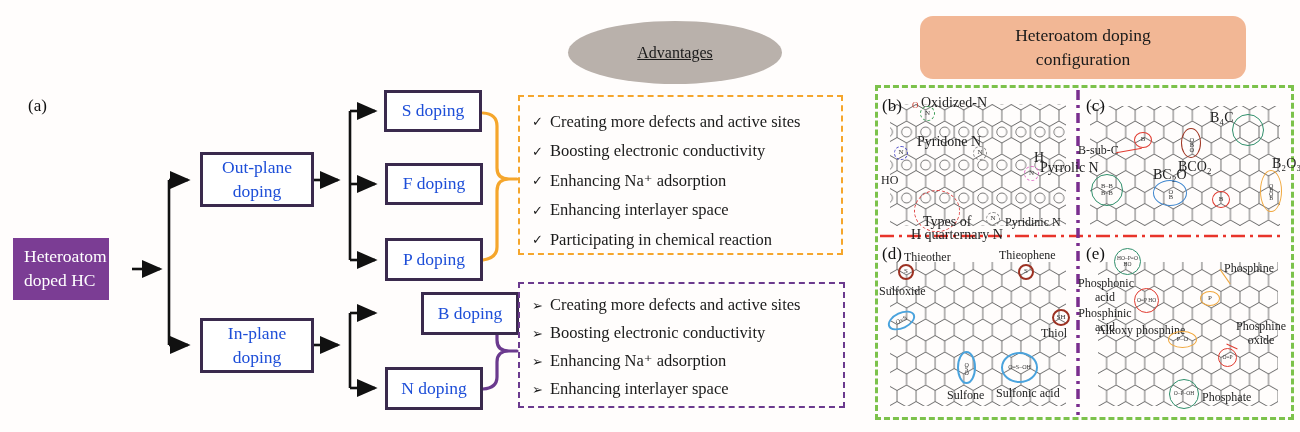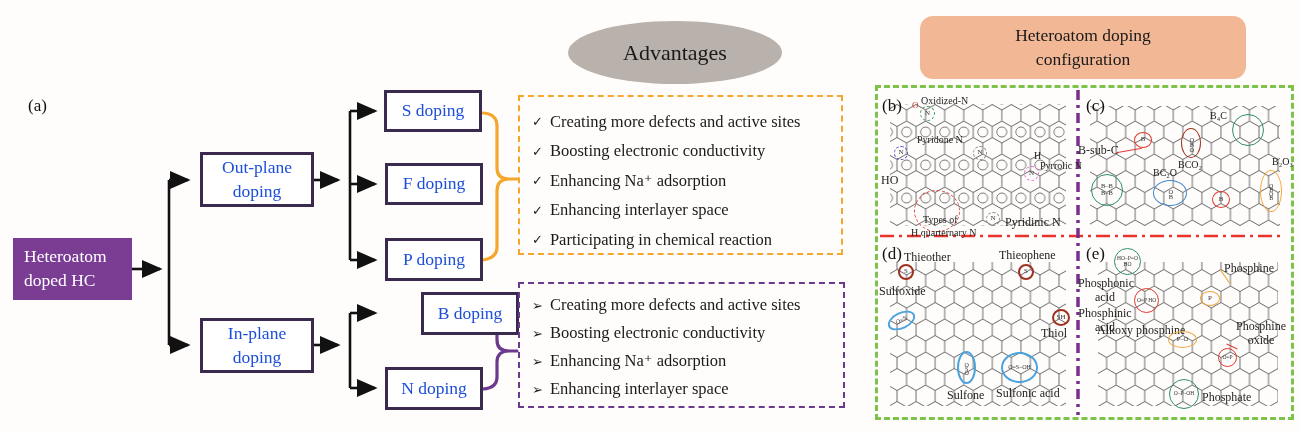--- a/index.html
+++ b/index.html
@@ -10,40 +10,40 @@
   .flow-svg{position:absolute;left:0;top:0;pointer-events:none;}
   .box{
     position:absolute;background:#fff;border:3px solid #3a2a4d;
     display:flex;align-items:center;justify-content:center;text-align:center;
     font-size:17.5px;line-height:1.35;color:#1d4ed8;box-sizing:border-box;
   }
   .box.filled{background:#7b3d94;border:none;color:#fff;justify-content:flex-start;text-align:left;padding-left:11px;}
   .fig-letter{position:absolute;font-size:17px;color:#111;}
   .adv-ellipse{
     position:absolute;left:568px;top:21px;width:214px;height:63px;border-radius:50%;
-    background:#b9b1ab;display:flex;align-items:center;justify-content:center;font-size:22px;
+    background:#b9b1ab;display:flex;align-items:center;justify-content:center;font-size:16px;text-decoration:underline;
   }
   .adv-box{position:absolute;box-sizing:border-box;font-size:16.5px;}
   .adv-box.orange{left:518px;top:95px;width:325px;height:160px;border:2.5px dashed #f5a62c;padding:10px 0 0 12px;}
   .adv-box.purple{left:518px;top:282px;width:327px;height:126px;border:2.5px dashed #6b3a8e;padding:7px 0 0 12px;}
   .adv-item{height:29.5px;display:flex;align-items:center;white-space:nowrap;}
   .adv-box.purple .adv-item{height:28px;}
   .bullet{margin-right:7px;font-family:"DejaVu Sans",sans-serif;font-size:13px;}
   .peach-header{
     position:absolute;left:920px;top:16px;width:326px;height:63px;background:#f2b795;border-radius:13px;
     display:flex;align-items:center;justify-content:center;text-align:center;font-size:17.5px;line-height:1.35;
   }
   .peach-header .inner{width:210px;}
   .config-panel{
     position:absolute;left:875px;top:85px;width:413px;height:329px;
     border:3px dashed #7cc24b;box-sizing:content-box;
   }
   .hexbg{position:absolute;left:0;top:0;}
   .chem-label{position:absolute;font-size:12px;color:#222;white-space:nowrap;line-height:1.15;}
-  .chem-label.sm{font-size:10px;}
+  .chem-label.sm{font-size:14px;}
   .chem-label.wrap{white-space:normal;text-align:center;}
   .circ{
     position:absolute;border-radius:50%;display:flex;align-items:center;justify-content:center;
     font-size:7px;color:#333;text-align:center;box-sizing:border-box;line-height:1.05;
   }
   .vtext{writing-mode:vertical-lr;text-orientation:upright;letter-spacing:-2px;font-size:6.5px;}
   .tick{position:absolute;}
   .red-o{position:absolute;font-size:9px;color:#c0392b;}
 </style>
 </head>
@@ -70,21 +70,21 @@
       <path d="M314,345 H338" marker-end="url(#ah)"></path>
       <path d="M350,313 V388"></path>
       <path d="M350,313 H375" marker-end="url(#ah)"></path>
       <path d="M350,388 H375" marker-end="url(#ah)"></path>
     </g>
     <path d="M483,113 Q497,114 497,126 V168 Q497,179 509,179 H517 M509,179 Q497,179 497,191 V247 Q497,258 483,260" stroke="#f5a62c" stroke-width="3.2" fill="none" stroke-linecap="round"></path>
     <path d="M483,315 Q497,316 497,326 V340 Q497,351 509,351 H517 M509,351 Q497,351 497,362 V377 Q497,388 483,389" stroke="#6b3a8e" stroke-width="3.2" fill="none" stroke-linecap="round"></path>
   </svg>
 
   <span class="fig-letter" style="left:28px;top:96px;">(a)</span>
-  <div class="box filled" style="left:13px;top:238px;width:119px;height:62px;">Heteroatom doped HC</div>
+  <div class="box filled" style="left:13px;top:238px;width:96px;height:62px;">Heteroatom doped HC</div>
   <div class="box" style="left:200px;top:152px;width:114px;height:55px;">Out-plane doping</div>
   <div class="box" style="left:200px;top:318px;width:114px;height:55px;">In-plane doping</div>
   <div class="box" style="left:384px;top:90px;width:98px;height:42px;">S doping</div>
   <div class="box" style="left:385px;top:163px;width:98px;height:42px;">F doping</div>
   <div class="box" style="left:385px;top:238px;width:98px;height:43px;">P doping</div>
   <div class="box" style="left:385px;top:292px;width:98px;height:43px;margin-left:36px;">B doping</div>
   <div class="box" style="left:385px;top:367px;width:98px;height:43px;">N doping</div>
 
   <div class="adv-ellipse">Advantages</div>
 

